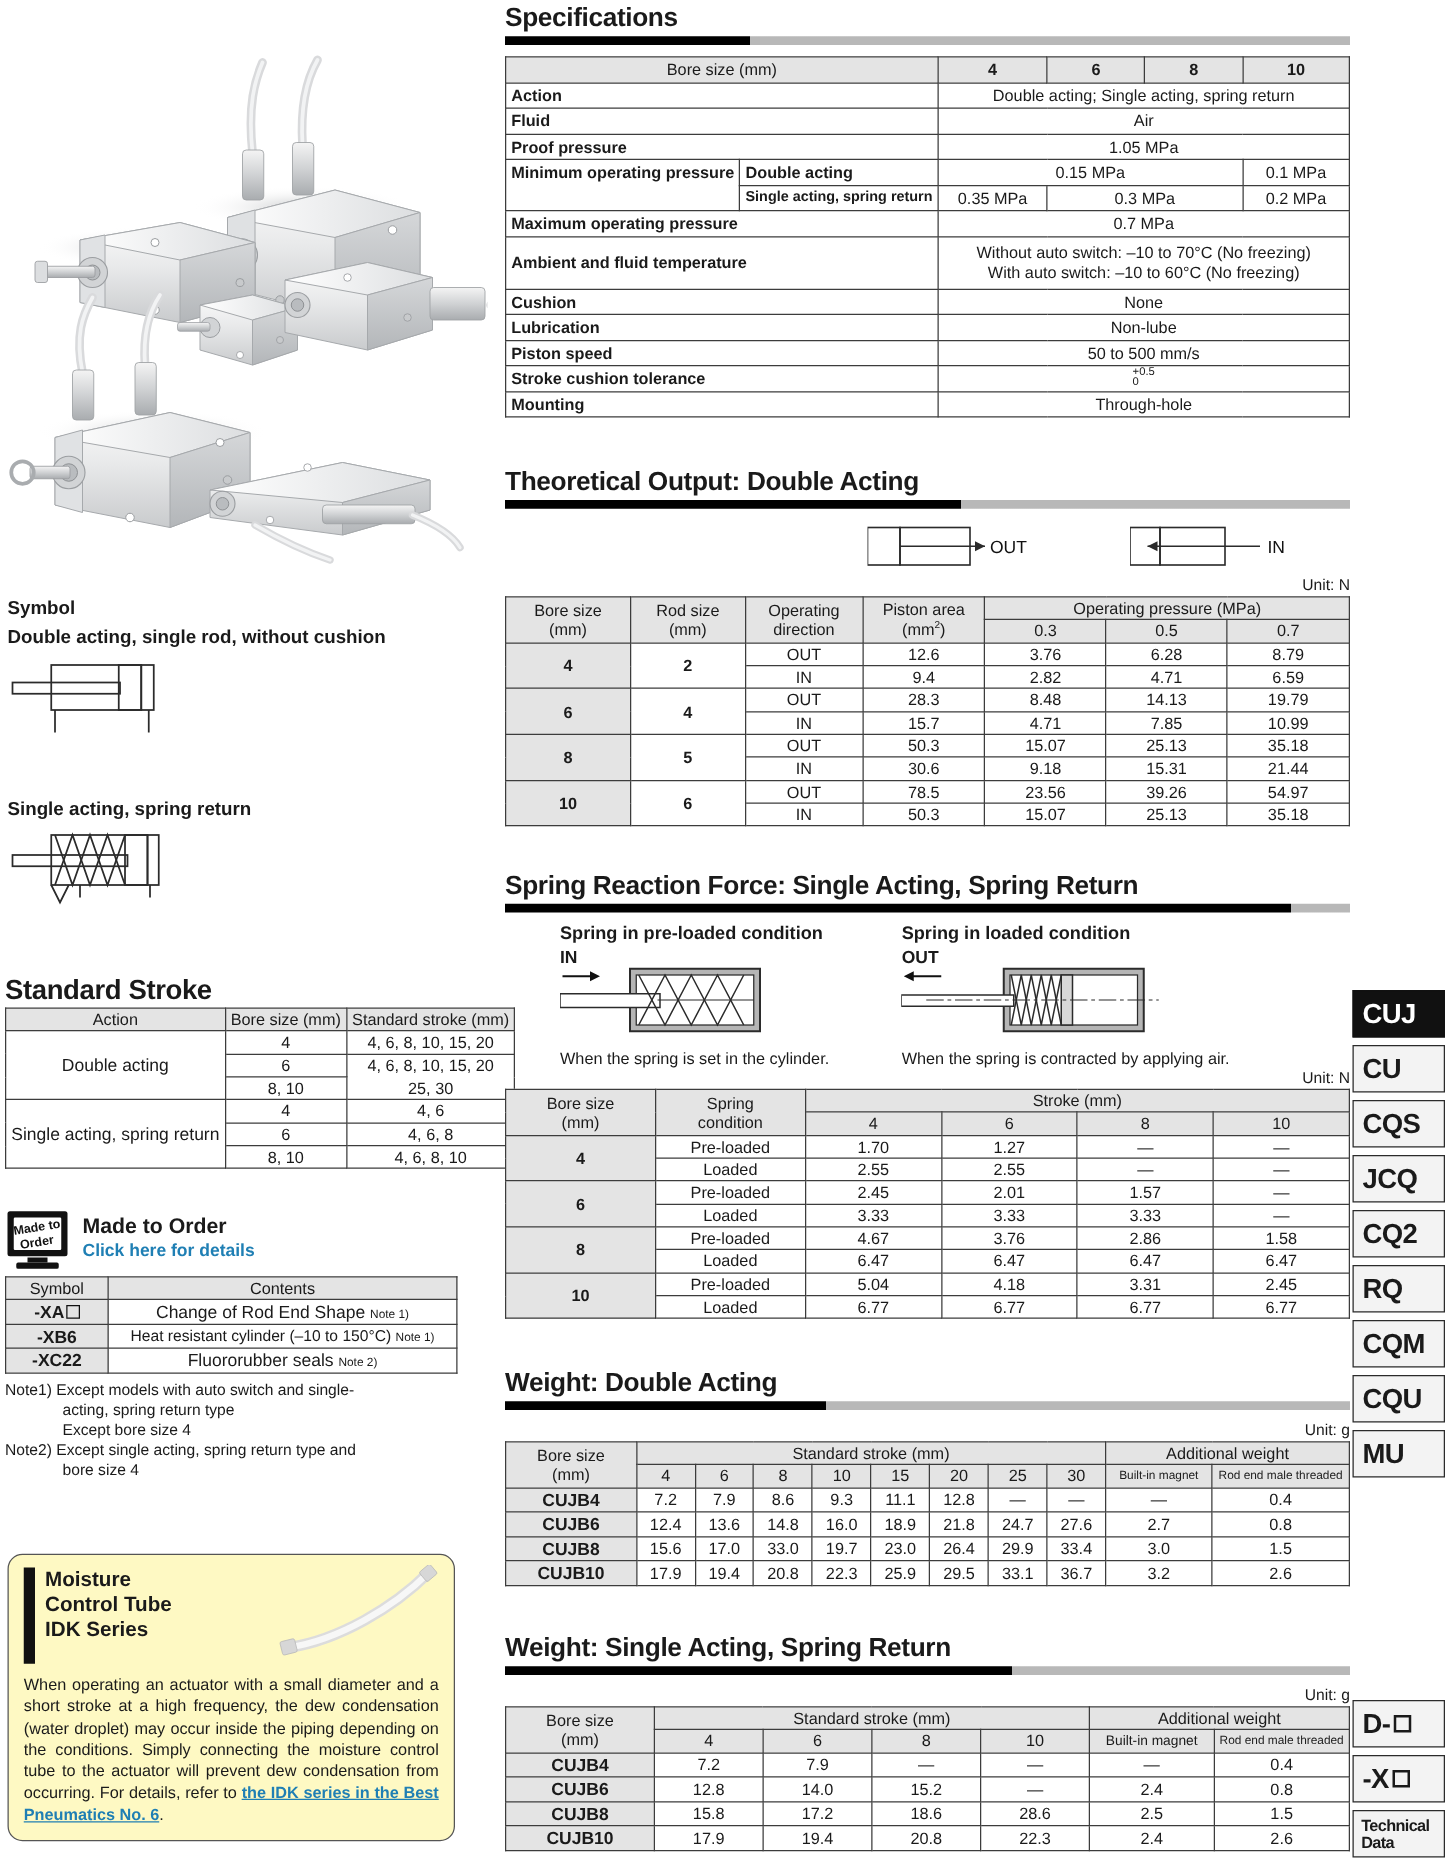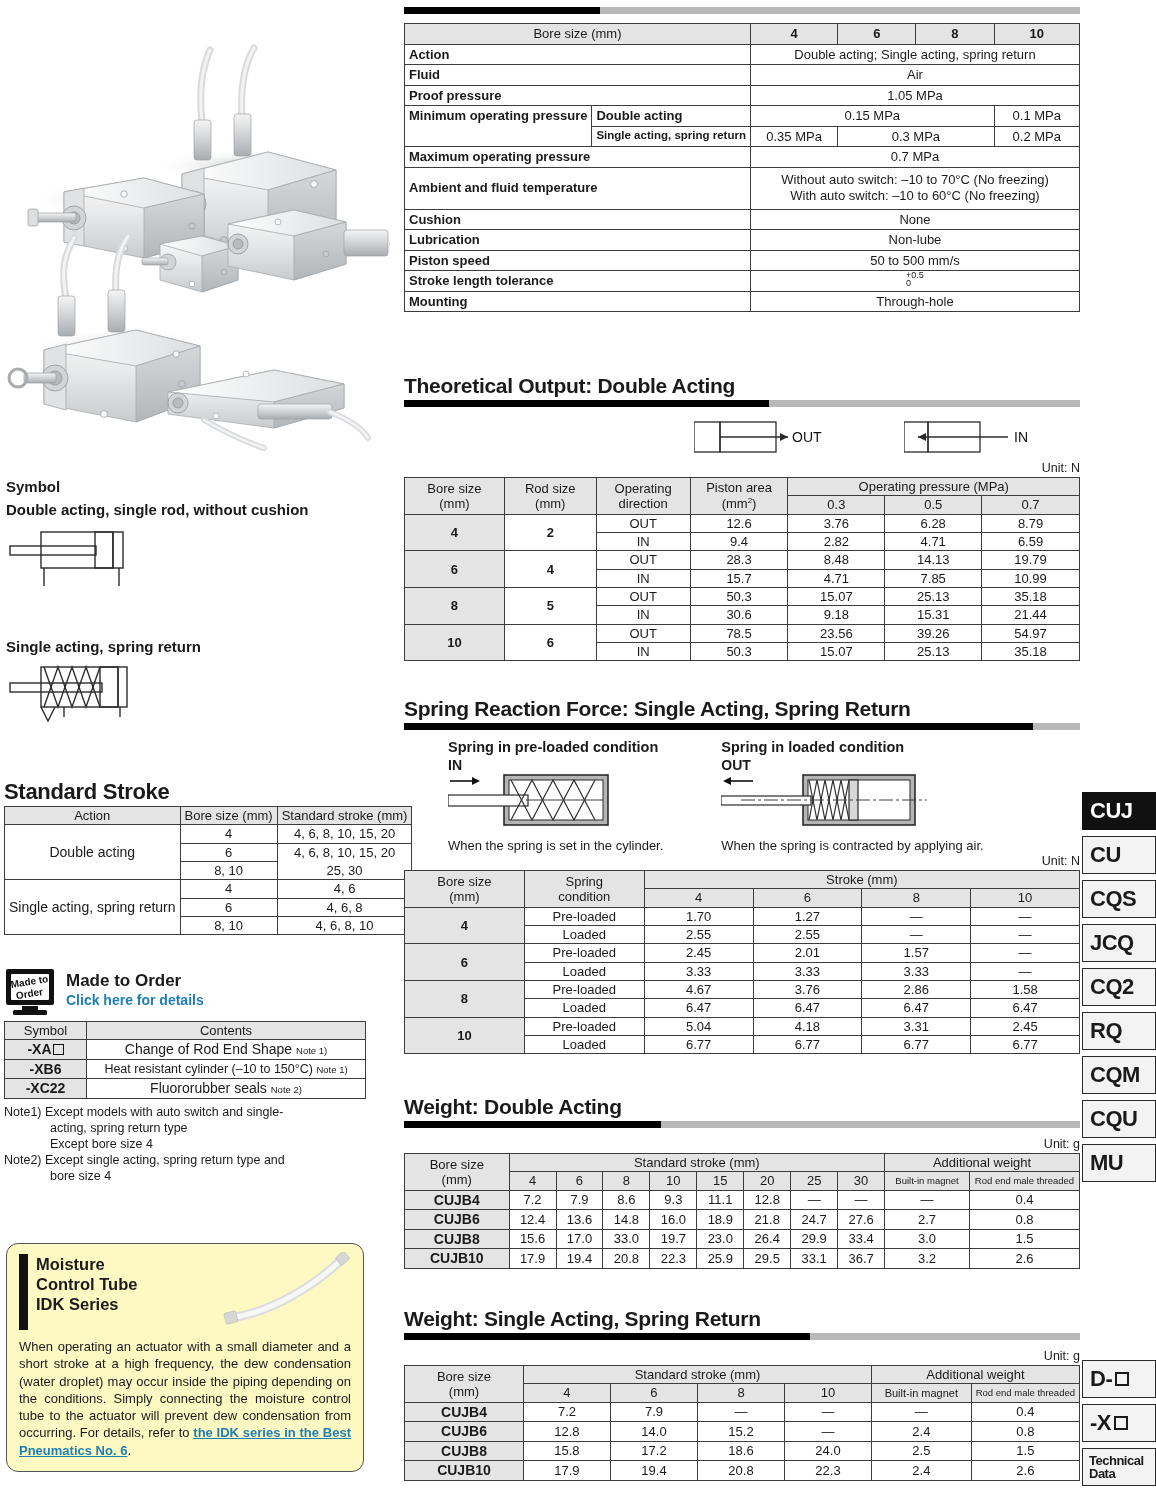--- a/index.html
+++ b/index.html
@@ -376,20 +376,21 @@
           <span>When operating an actuator with a small diameter and a short stroke at a high frequency, the dew condensation (water droplet) may occur inside the piping depending on the conditions. Simply connecting the moisture control tube to the actuator will prevent dew condensation from occurring. For details, refer to </span><span class="mb-link">the IDK series in the Best Pneumatics No. 6</span><span>.</span>
         </div>
       </div>
     </div>
 
   </div>
 
   <div id="col-main">
 
     <div style="position:absolute; top:4px; left:0; width:676px;">
+      <div class="sect-h">Specifications</div>
       <div class="rule" style="--blk:29%;"></div>
       <table id="spec-table">
         <tbody>
             <tr>
           <td class="hd" colspan="2" style="width:296px;">Bore size (mm)</td>
           <td class="hd bold" style="width:95px;">4</td>
           <td class="hd bold" style="width:95px;">6</td>
           <td class="hd bold" style="width:95px;">8</td>
           <td class="hd bold" style="width:95px;">10</td>
         </tr>
@@ -437,21 +438,21 @@
         </tr>
         <tr>
           <td class="lbl" colspan="2">Lubrication</td>
           <td colspan="4">Non-lube</td>
         </tr>
         <tr>
           <td class="lbl" colspan="2">Piston speed</td>
           <td colspan="4">50 to 500 mm/s</td>
         </tr>
         <tr>
-          <td class="lbl" colspan="2">Stroke length tolerance</td>
+          <td class="lbl" colspan="2">Stroke cushion tolerance</td>
           <td colspan="4">
             <span style="display:inline-block; line-height:0.82; font-size:9px; text-align:left;">
               <span>+0.5</span><br>
               <span>0</span>
             </span>
           </td>
         </tr>
         <tr>
           <td class="lbl" colspan="2">Mounting</td>
           <td colspan="4">Through-hole</td>
@@ -824,21 +825,21 @@
           <td>15.2</td>
           <td>—</td>
           <td>2.4</td>
           <td>0.8</td>
         </tr>
         <tr>
           <td class="hd bold" style="font-size:14px;">CUJB8</td>
           <td>15.8</td>
           <td>17.2</td>
           <td>18.6</td>
-          <td>24.0</td>
+          <td>28.6</td>
           <td>2.5</td>
           <td>1.5</td>
         </tr>
         <tr>
           <td class="hd bold" style="font-size:14px;">CUJB10</td>
           <td>17.9</td>
           <td>19.4</td>
           <td>20.8</td>
           <td>22.3</td>
           <td>2.4</td>

